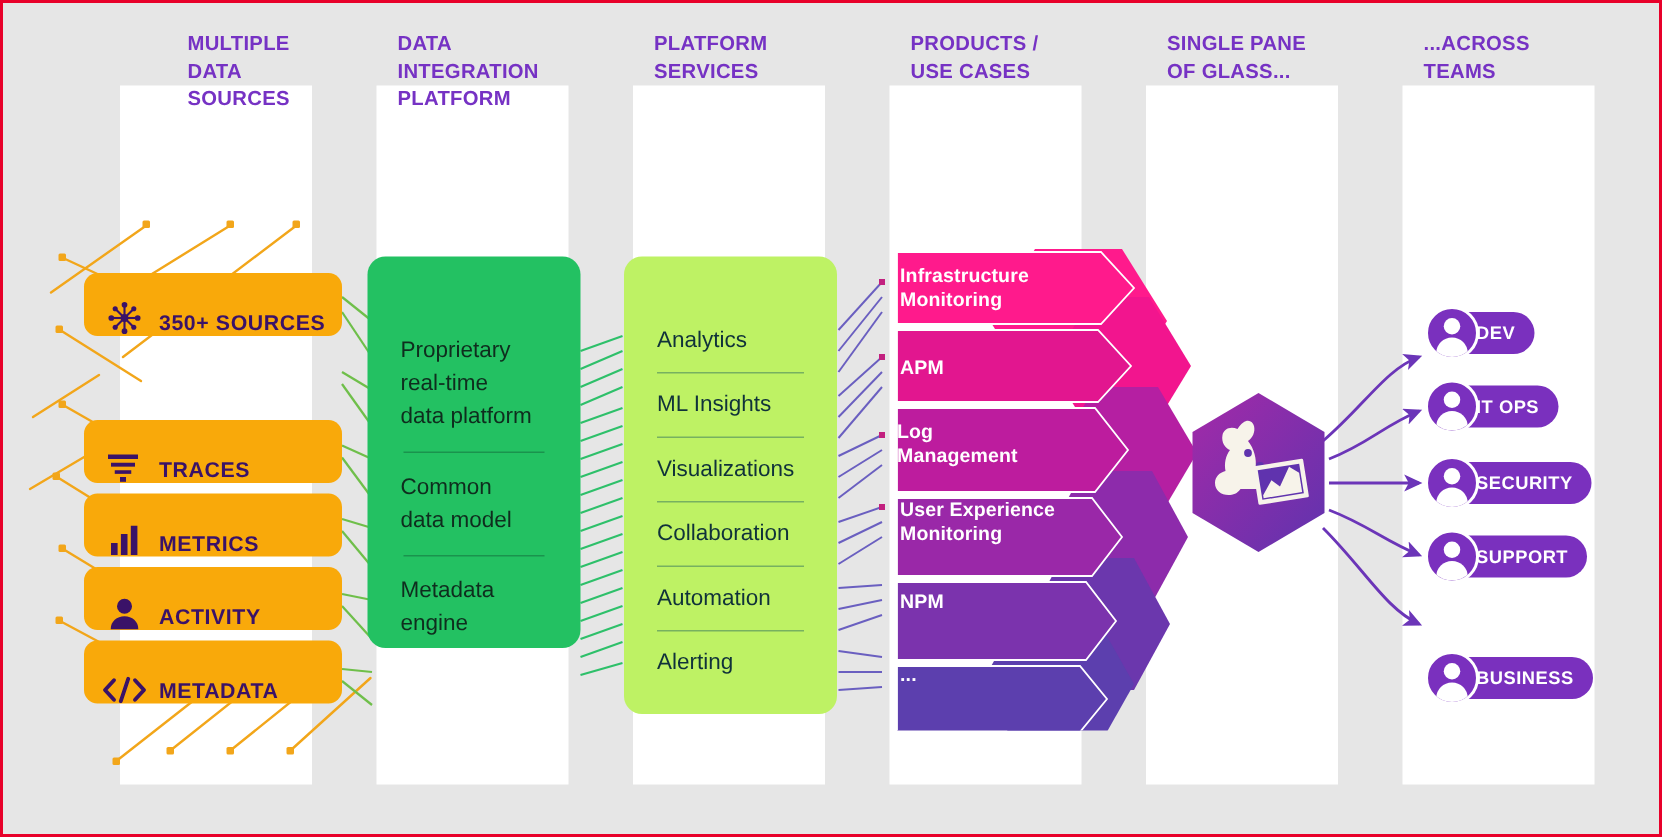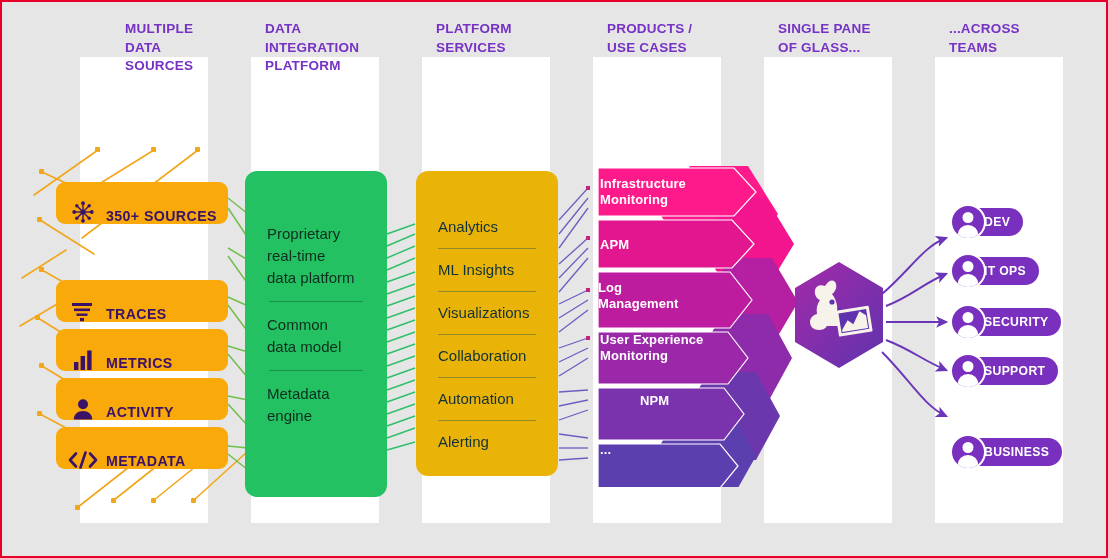--- a/index.html
+++ b/index.html
@@ -36,32 +36,32 @@
     background:#f9a90a;border-radius:9px;
     display:flex;align-items:flex-end;z-index:4;
   }
   .pill .lbl{
     color:#3a1268;font-weight:bold;font-size:14.2px;letter-spacing:.4px;
   }
   .pill .ic{width:34px;min-width:34px;margin-left:10px;margin-right:6px;display:flex;align-items:center;justify-content:center;}
 
   
   .greencard{
-    position:absolute;left:243px;top:169px;width:142px;height:326px;
+    position:absolute;left:243px;top:169px;width:142px;height:261px;
     background:#23c162;border-radius:12px;z-index:4;
     padding:0;box-sizing:border-box;
   }
   .greencard .inner{padding:52px 22px 0 22px;}
   .gitem{color:#0f2d1e;font-size:15px;line-height:22px;}
   .gsep{height:1px;background:#0f5a36;opacity:.45;margin:12px 2px 12px 2px;}
 
   
   .tealcard{
     position:absolute;left:414px;top:169px;width:142px;height:305px;
-    background:#eab308;border-radius:12px;z-index:4;box-sizing:border-box;
+    background:#bef264;border-radius:12px;z-index:4;box-sizing:border-box;
   }
   .tealcard .inner{padding:46px 20px 0 22px;}
   .titem{color:#10323a;font-size:15px;line-height:20px;}
   .tsep{height:1px;background:#0c4f59;opacity:.4;margin:11px 2px 11px 0;}
 
   
   .hexwrap{position:absolute;left:578px;top:160px;width:320px;height:325px;z-index:3;}
   .hexlabel{
     position:absolute;color:#ffffff;font-weight:bold;font-size:13px;
     line-height:16px;white-space:pre-line;letter-spacing:.1px;z-index:5;
@@ -344,21 +344,21 @@
       </g>
     </svg>
   </div>
   <div class="hexlabel" style="left:598px; top:174px;">Infrastructure
 Monitoring</div>
   <div class="hexlabel" style="left:598px; top:235px;">APM</div>
   <div class="hexlabel" style="left:596px; top:278px;">Log
 Management</div>
   <div class="hexlabel" style="left:598px; top:330px;">User Experience
 Monitoring</div>
-  <div class="hexlabel" style="left:598px; top:391px;padding-left:40px;">NPM</div>
+  <div class="hexlabel" style="left:598px; top:391px;">NPM</div>
   <div class="hexlabel" style="left:598px; top:440px;">...</div>
 
   <div style="position:absolute;left:789px;top:258px;width:96px;height:110px;z-index:7;">
     <svg width="96" height="110" viewBox="0 0 96 110">
       <defs>
         <linearGradient id="ddg" x1="0" y1="0" x2="1" y2="1">
           <stop offset="0%" stop-color="#a32aa8"></stop>
           <stop offset="100%" stop-color="#6033ae"></stop>
         </linearGradient>
       </defs>

